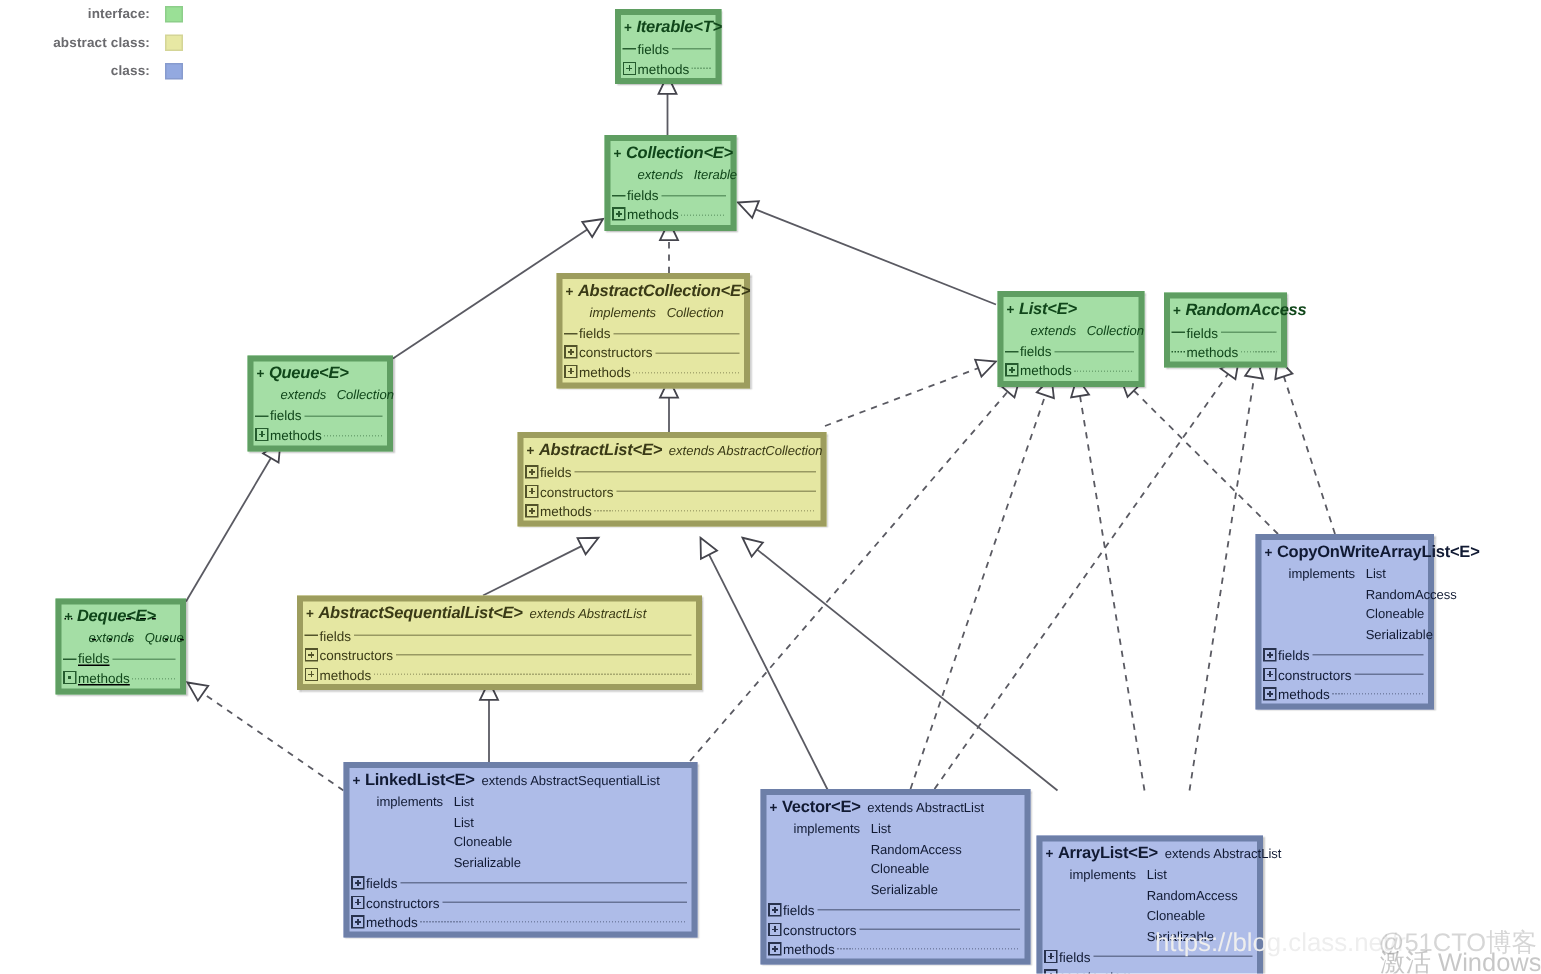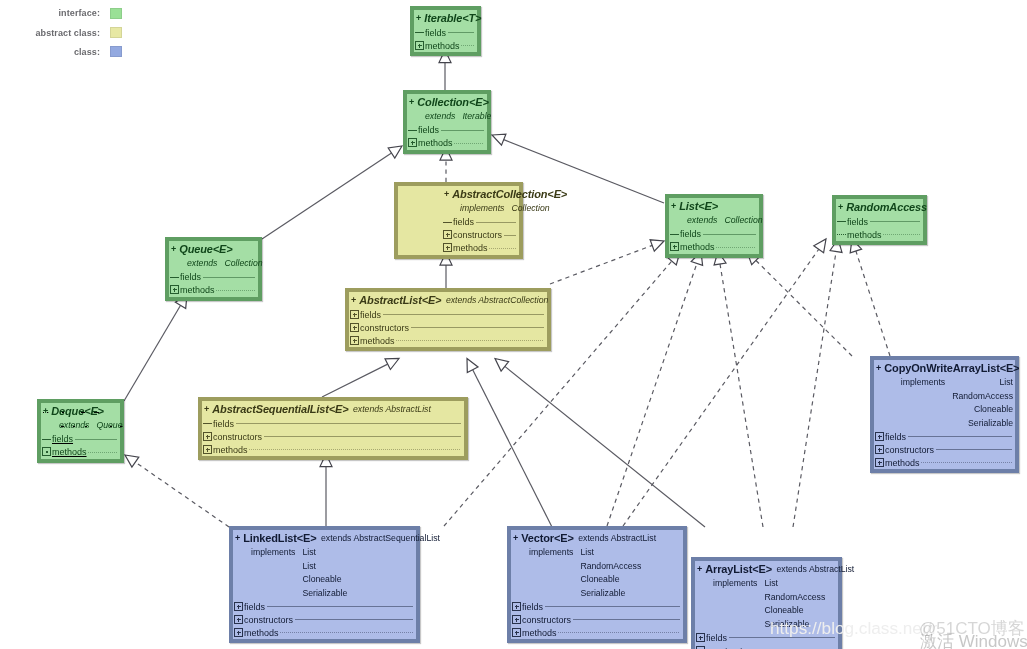--- a/index.html
+++ b/index.html
@@ -4,21 +4,21 @@
 <style>
   html,body{margin:0;padding:0;background:#ffffff;}
   body{width:1027px;height:649px;overflow:hidden;position:relative;
        font-family:"Liberation Sans",sans-serif;
        -webkit-font-smoothing:antialiased;}
   #canvas{position:absolute;left:0;top:0;width:1027px;height:649px;}
   svg.edges{position:absolute;left:0;top:0;width:1027px;height:649px;pointer-events:none;}
 
   
   .legend{position:absolute;left:0px;top:3.5px;width:121.5px;}
-  .legend-row{display:flex;align-items:center;justify-content:flex-end;height:19.4px;}
+  .legend-row{display:flex;align-items:flex-start;justify-content:flex-end;height:19.4px;}
   .legend-label{font-size:9px;font-weight:bold;color:#6a6a6e;margin-right:9.5px;letter-spacing:.1px;}
   .legend-swatch{width:12px;height:11px;border:1px solid rgba(0,0,0,.08);box-sizing:border-box;}
 
   
   .box{position:absolute;box-sizing:border-box;border:4px solid #7f1d1d;padding-bottom:0px;
        box-shadow:1px 1px 1px rgba(0,0,0,.22);}
   .box.iface{background:#a4dea5;border-color:#5f9e62;}
   .box.abst{background:#e5e7a2;border-color:#9d9d5e;}
   .box.cls{background:#aebce8;border-color:#6d7fa8;}
 
@@ -62,26 +62,26 @@
   .row .ic svg{display:block;shape-rendering:crispEdges;}
   .ic-minus::before{content:"";position:absolute;left:0px;top:4.5px;width:9px;height:0;border-top:1px solid currentColor;}
   .ic-dots::before{content:"";position:absolute;left:0px;top:4px;width:9px;height:0;border-top:1px dotted currentColor;}
 
   
   #n-iterable{left:410px;top:6px;width:71px;}
   #n-collection{left:403px;top:90px;width:88px;}
   #n-queue{left:165px;top:237px;width:97px;}
   #n-deque{left:37px;top:399px;width:87px;text-decoration:underline;}
   #n-list{left:665px;top:194px;width:98px;}
-  #n-randomaccess{left:832px;top:195px;width:95px;}
-  #n-abstractcollection{left:394px;top:182px;width:129px;padding-left:44px;}
+  #n-randomaccess{left:776px;top:195px;width:82px;}
+  #n-abstractcollection{left:371px;top:182px;width:129px;}
   #n-abstractlist{left:345px;top:288px;width:206px;}
   #n-abstractsequentiallist{left:198px;top:397px;width:270px;}
-  #n-copyonwritearraylist{left:870px;top:356px;width:149px;text-align:right;}
-  #n-linkedlist{left:229px;top:526px;width:191px;}
+  #n-copyonwritearraylist{left:837px;top:356px;width:119px;}
+  #n-linkedlist{left:229px;top:508px;width:236px;}
   #n-vector{left:507px;top:526px;width:180px;}
   #n-arraylist{left:691px;top:557px;width:151px;}
 
   
   .edge{fill:none;stroke:#5a5a62;stroke-width:1.2;}
   .edge.dashed{stroke-dasharray:4.2 4;}
   .arrowhead{fill:#ffffff;stroke:#44444c;stroke-width:1.2;stroke-linejoin:miter;}
 
   
   .wm{position:absolute;white-space:nowrap;}

